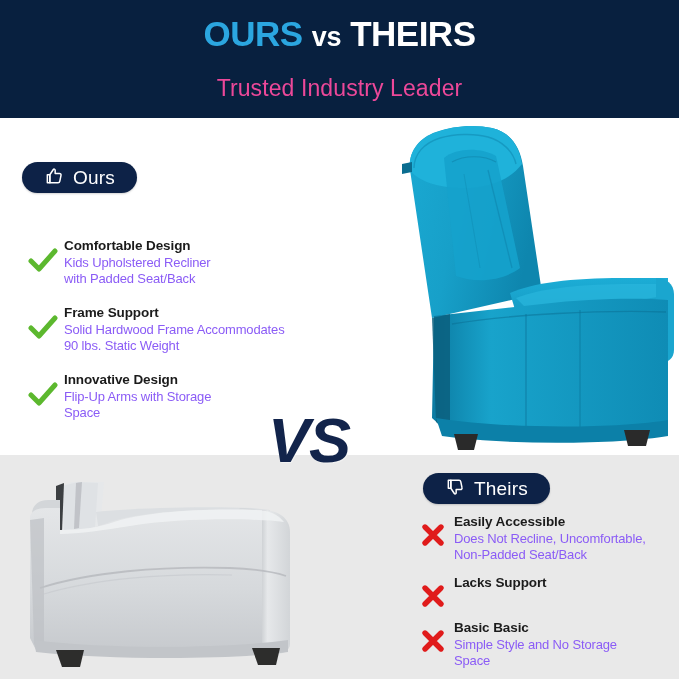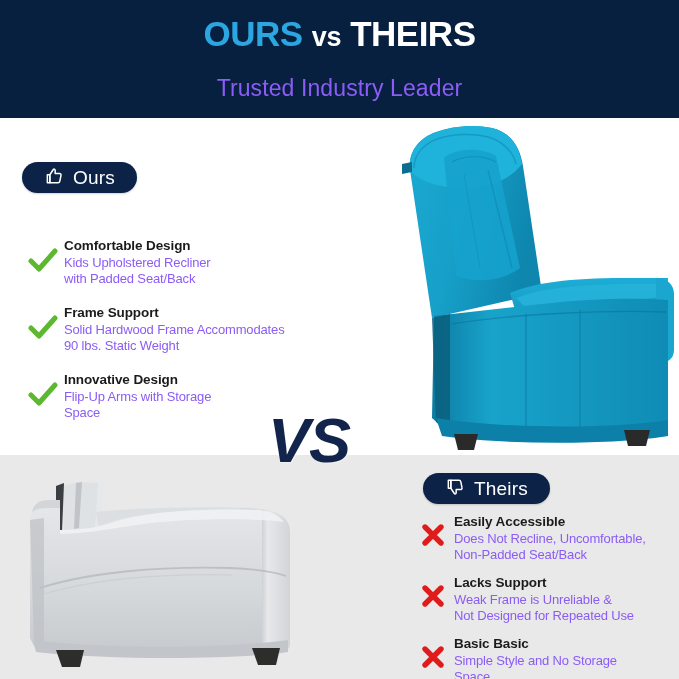--- a/index.html
+++ b/index.html
@@ -18,21 +18,21 @@
     display:flex;flex-direction:column;align-items:center;justify-content:center;
   }
   #title{
     font-size:35px;font-weight:bold;letter-spacing:-0.5px;
     line-height:1.05;white-space:nowrap;
   }
   #title .ours{color:#2ba6e0;}
   #title .vs{color:#ffffff;font-size:27px;}
   #title .theirs{color:#ffffff;}
   #subtitle{
-    color:#8b5cf6;font-size:23px;font-weight:normal;margin-top:22px;
+    color:#ec4899;font-size:23px;font-weight:normal;margin-top:22px;
     letter-spacing:.1px;white-space:nowrap;
   }
 
   
   #grey-band{
     position:absolute;left:0;top:455px;width:679px;height:224px;
     background:#e9e9e9;
   }
 
   
@@ -281,22 +281,20 @@
     </div>
 
     <div class="feat">
       <span class="mark">
         <svg width="26" height="26" viewBox="0 0 26 26">
           <path d="M5 5 L21 21 M21 5 L5 21" fill="none" stroke="#e01b1b" stroke-width="5.4" stroke-linecap="round"></path>
         </svg>
       </span>
       <span class="feat-text">
         <span class="feat-title">Lacks Support</span>
-        <div class="feat-desc">Weak Frame is Unreliable &amp;
-Not Designed for Repeated Use</div>
       </span>
     </div>
 
     <div class="feat">
       <span class="mark">
         <svg width="26" height="26" viewBox="0 0 26 26">
           <path d="M5 5 L21 21 M21 5 L5 21" fill="none" stroke="#e01b1b" stroke-width="5.4" stroke-linecap="round"></path>
         </svg>
       </span>
       <span class="feat-text">

